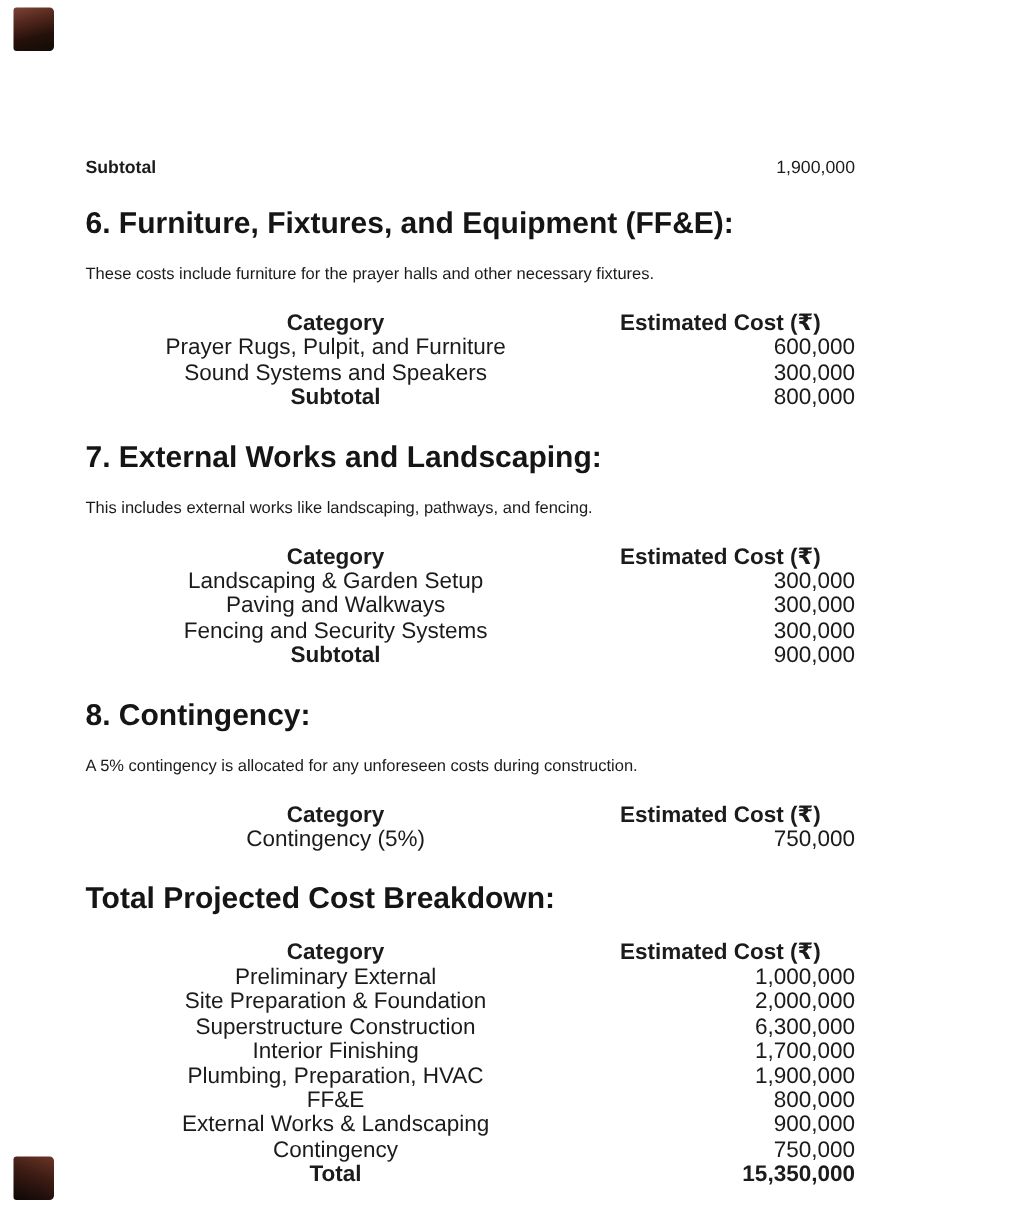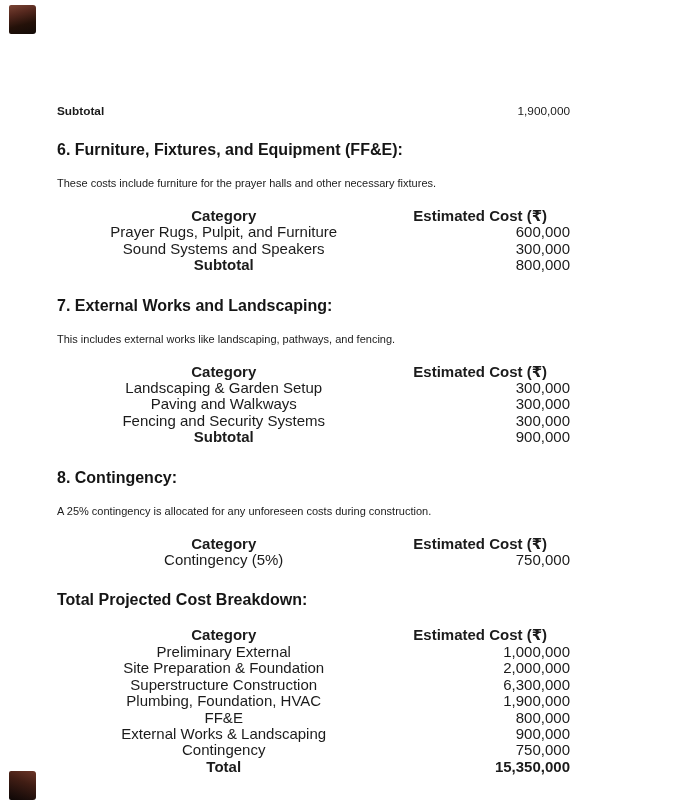--- a/index.html
+++ b/index.html
@@ -33,21 +33,21 @@
   .carry-row {
     display: flex;
     justify-content: space-between;
     font-size: 11.8px;
     line-height: 14px;
   }
   .carry-row .label { font-weight: bold; }
 
   .section-heading {
     margin: 22px 0 0 0;
-    font-size: 16px;
+    font-size: 20px;
     font-weight: bold;
     line-height: 19px;
     color: #151515;
   }
   .section-heading.total { margin-top: 22px; }
 
   .section-desc {
     margin: 17px 0 0 0;
     font-size: 11px;
     line-height: 14px;
@@ -125,21 +125,21 @@
         <div class="c-cat">Fencing and Security Systems</div>
         <div class="c-cost">300,000</div>
       </div>
       <div class="t-row row-bold-label">
         <div class="c-cat">Subtotal</div>
         <div class="c-cost">900,000</div>
       </div>
     </div>
 
     <h3 class="section-heading">8. Contingency:</h3>
-    <p class="section-desc">A 25% contingency is allocated for any unforeseen costs during construction.</p>
+    <p class="section-desc">A 5% contingency is allocated for any unforeseen costs during construction.</p>
     <div class="cost-table">
       <div class="t-row t-head">
         <div class="c-cat">Category</div>
         <div class="c-cost">Estimated Cost (₹)</div>
       </div>
       <div class="t-row">
         <div class="c-cat">Contingency (5%)</div>
         <div class="c-cost">750,000</div>
       </div>
     </div>
@@ -156,21 +156,25 @@
       </div>
       <div class="t-row">
         <div class="c-cat">Site Preparation &amp; Foundation</div>
         <div class="c-cost">2,000,000</div>
       </div>
       <div class="t-row">
         <div class="c-cat">Superstructure Construction</div>
         <div class="c-cost">6,300,000</div>
       </div>
       <div class="t-row">
-        <div class="c-cat">Plumbing, Foundation, HVAC</div>
+        <div class="c-cat">Interior Finishing</div>
+        <div class="c-cost">1,700,000</div>
+      </div>
+      <div class="t-row">
+        <div class="c-cat">Plumbing, Preparation, HVAC</div>
         <div class="c-cost">1,900,000</div>
       </div>
       <div class="t-row">
         <div class="c-cat">FF&amp;E</div>
         <div class="c-cost">800,000</div>
       </div>
       <div class="t-row">
         <div class="c-cat">External Works &amp; Landscaping</div>
         <div class="c-cost">900,000</div>
       </div>

